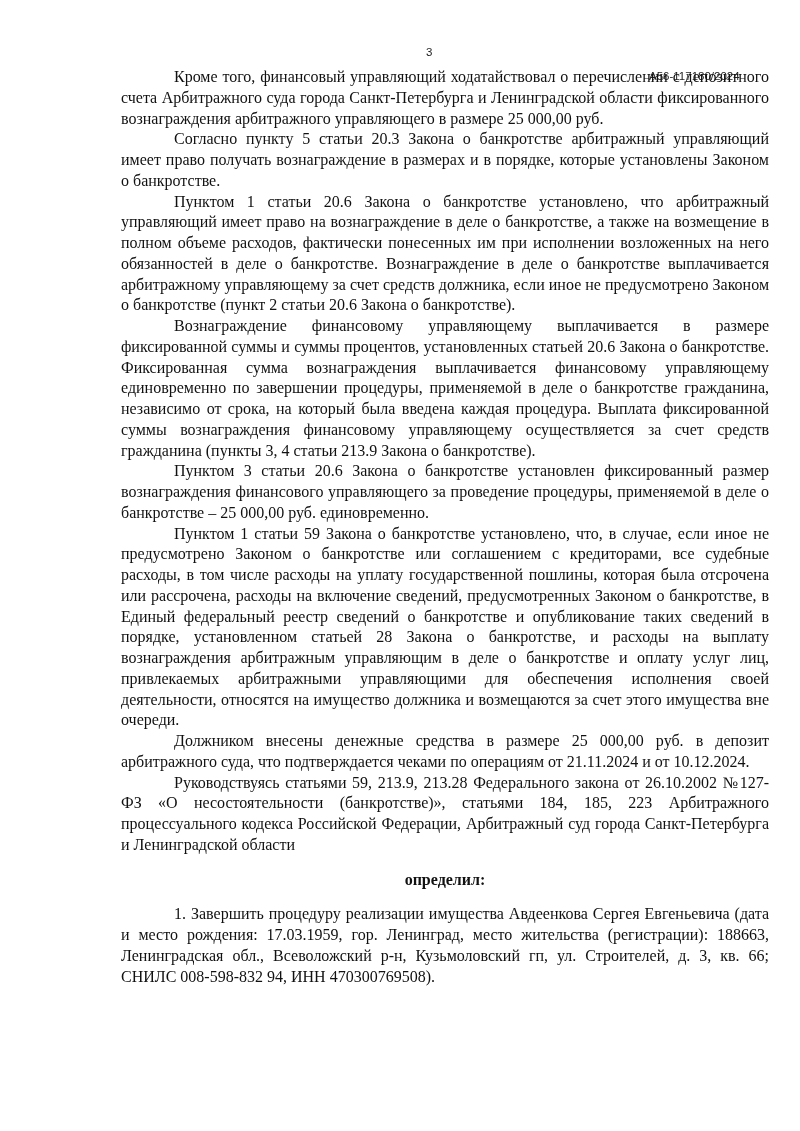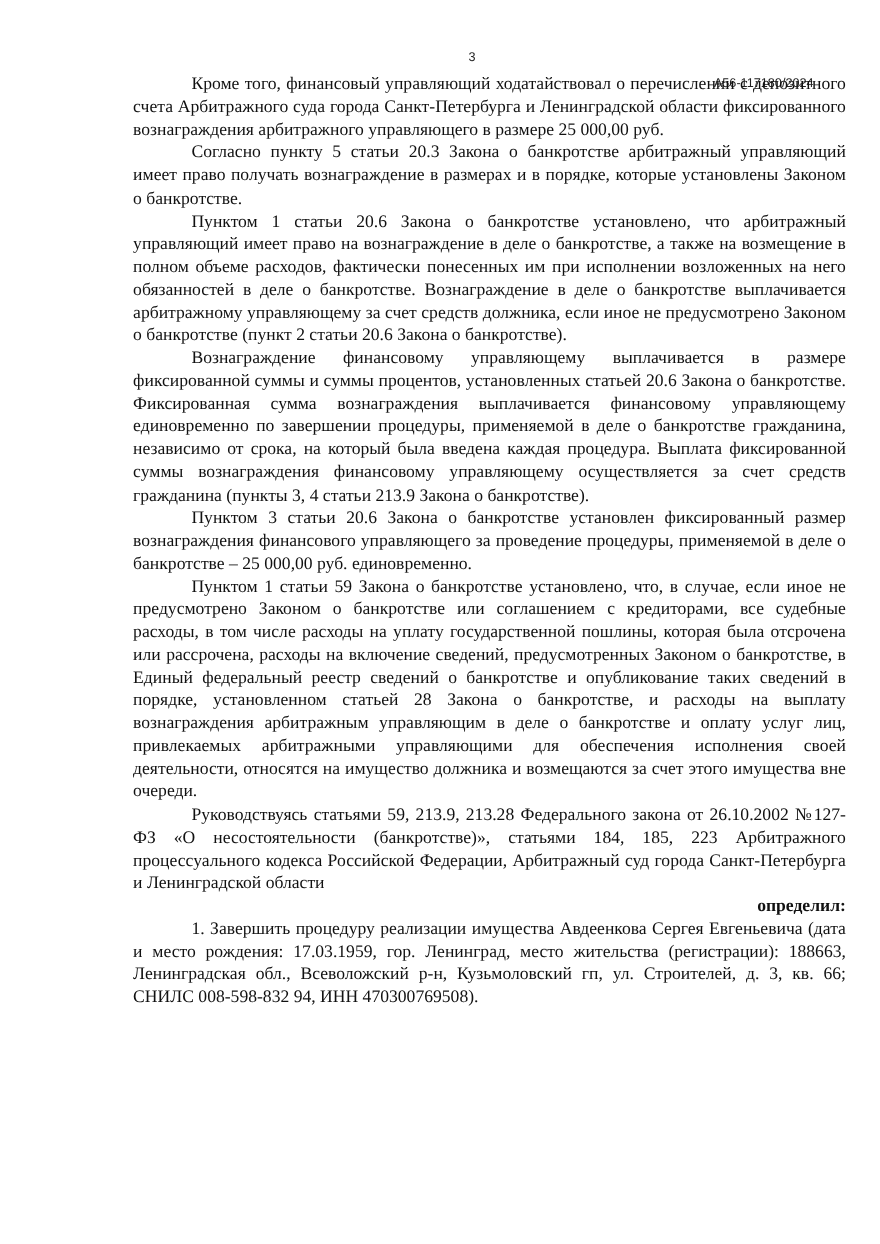--- a/index.html
+++ b/index.html
@@ -5,35 +5,36 @@
   html, body { margin: 0; padding: 0; background: #ffffff; }
   body { width: 800px; height: 1131px; position: relative; overflow: hidden; }
   .page { position: absolute; left: 0; top: 0; width: 800px; height: 1131px; background: #fff; }
   .header { position: absolute; top: 46px; left: 0; width: 800px; height: 20px;
             font-family: "Liberation Sans", sans-serif; font-size: 11.5px; color: #222; }
   .page-number { position: absolute; left: 426px; top: 0; }
   .case-number { position: absolute; left: 649px; top: 0; margin-top: 24px; }
   .body { position: absolute; left: 121px; top: 67px; width: 648px;
           font-family: "Liberation Serif", serif; font-size: 16px; line-height: 20.75px; color: #111; }
   .para { margin: 0; text-align: justify; text-indent: 53px; }
-  .heading { margin: 0; text-align: right; font-weight: bold; }
+  .heading { margin: 14px; text-align: center; font-weight: bold; }
 </style>
 </head>
 <body>
 
 <div class="page">
   <div class="header">
     <span class="page-number">3</span>
     <span class="case-number">А56-117180/2024</span>
   </div>
 
   <div class="body">
     <p class="para">Кроме того, финансовый управляющий ходатайствовал о перечислении с депозитного счета Арбитражного суда города Санкт-Петербурга и Ленинградской области фиксированного вознаграждения арбитражного управляющего в размере 25 000,00 руб.</p>
     <p class="para">Согласно пункту 5 статьи 20.3 Закона о банкротстве арбитражный управляющий имеет право получать вознаграждение в размерах и в порядке, которые установлены Законом о банкротстве.</p>
     <p class="para">Пунктом 1 статьи 20.6 Закона о банкротстве установлено, что арбитражный управляющий имеет право на вознаграждение в деле о банкротстве, а также на возмещение в полном объеме расходов, фактически понесенных им при исполнении возложенных на него обязанностей в деле о банкротстве. Вознаграждение в деле о банкротстве выплачивается арбитражному управляющему за счет средств должника, если иное не предусмотрено Законом о банкротстве (пункт 2 статьи 20.6 Закона о банкротстве).</p>
     <p class="para">Вознаграждение финансовому управляющему выплачивается в размере фиксированной суммы и суммы процентов, установленных статьей 20.6 Закона о банкротстве. Фиксированная сумма вознаграждения выплачивается финансовому управляющему единовременно по завершении процедуры, применяемой в деле о банкротстве гражданина, независимо от срока, на который была введена каждая процедура. Выплата фиксированной суммы вознаграждения финансовому управляющему осуществляется за счет средств гражданина (пункты 3, 4 статьи 213.9 Закона о банкротстве).</p>
     <p class="para">Пунктом 3 статьи 20.6 Закона о банкротстве установлен фиксированный размер вознаграждения финансового управляющего за проведение процедуры, применяемой в деле о банкротстве – 25 000,00 руб. единовременно.</p>
     <p class="para">Пунктом 1 статьи 59 Закона о банкротстве установлено, что, в случае, если иное не предусмотрено Законом о банкротстве или соглашением с кредиторами, все судебные расходы, в том числе расходы на уплату государственной пошлины, которая была отсрочена или рассрочена, расходы на включение сведений, предусмотренных Законом о банкротстве, в Единый федеральный реестр сведений о банкротстве и опубликование таких сведений в порядке, установленном статьей 28 Закона о банкротстве, и расходы на выплату вознаграждения арбитражным управляющим в деле о банкротстве и оплату услуг лиц, привлекаемых арбитражными управляющими для обеспечения исполнения своей деятельности, относятся на имущество должника и возмещаются за счет этого имущества вне очереди.</p>
+    <p class="para">Должником внесены денежные средства в размере 25 000,00 руб. в депозит арбитражного суда, что подтверждается чеками по операциям от 21.11.2024 и от 10.12.2024.</p>
     <p class="para">Руководствуясь статьями 59, 213.9, 213.28 Федерального закона от 26.10.2002 №127-ФЗ «О несостоятельности (банкротстве)», статьями 184, 185, 223 Арбитражного процессуального кодекса Российской Федерации, Арбитражный суд города Санкт-Петербурга и Ленинградской области</p>
     <p class="heading">определил:</p>
     <p class="para">1. Завершить процедуру реализации имущества Авдеенкова Сергея Евгеньевича (дата и место рождения: 17.03.1959, гор. Ленинград, место жительства (регистрации): 188663, Ленинградская обл., Всеволожский р-н, Кузьмоловский гп, ул. Строителей, д. 3, кв. 66; СНИЛС 008-598-832 94, ИНН 470300769508).</p>
   </div>
 </div>
 
 </body></html>

